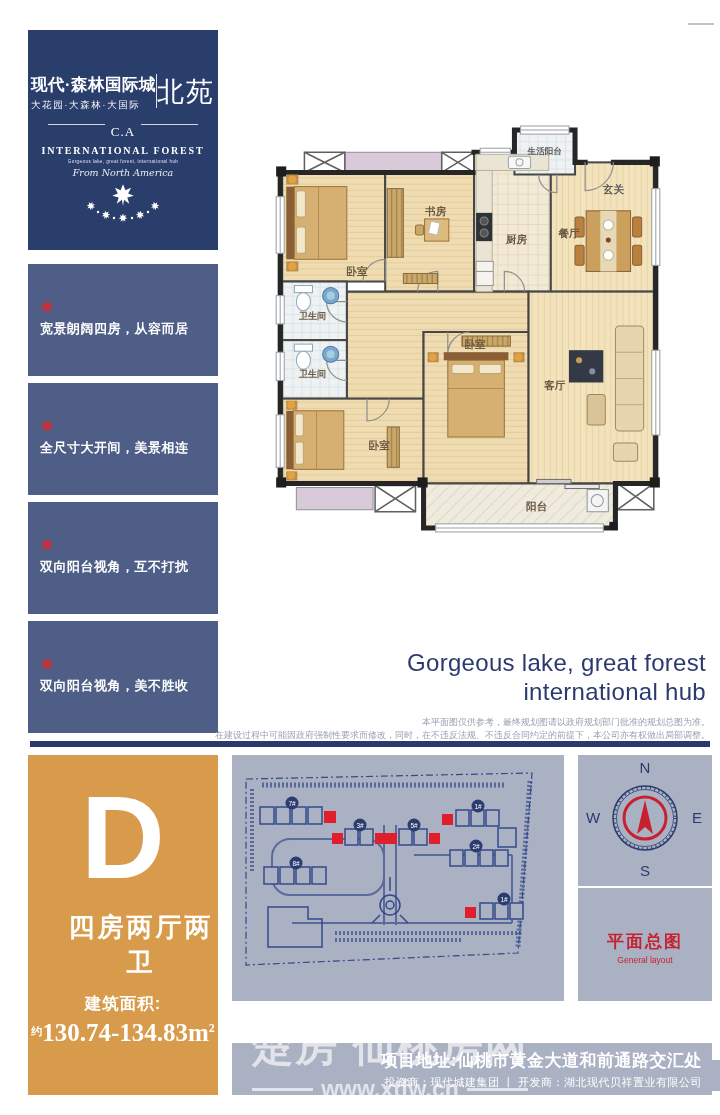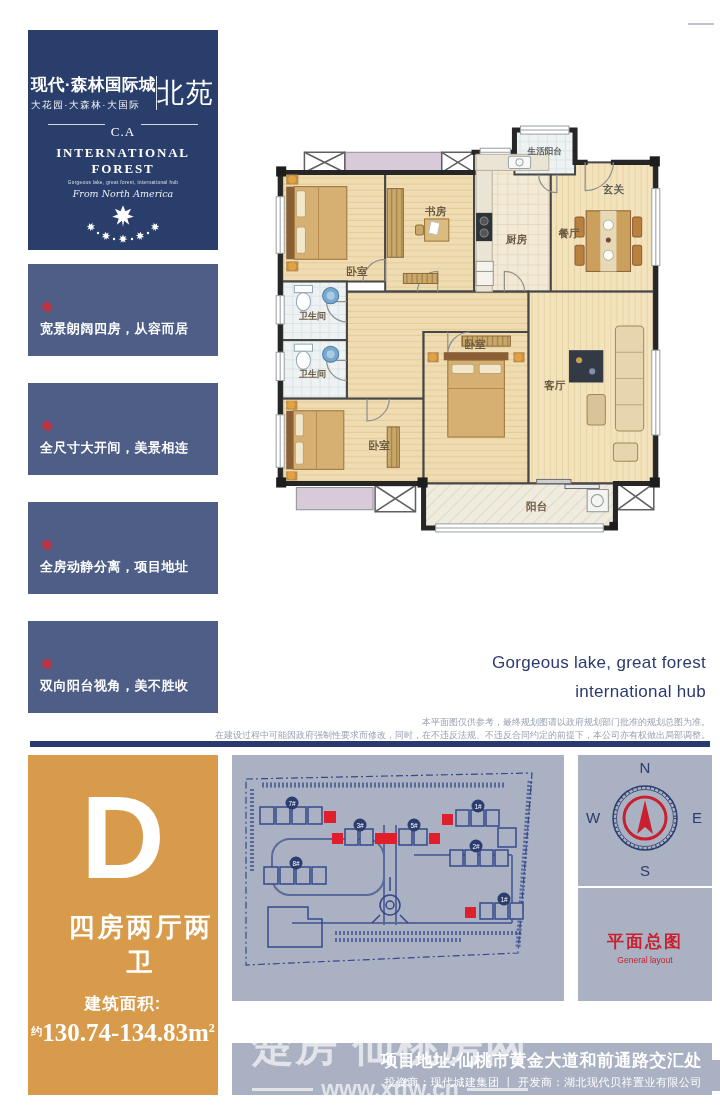--- a/index.html
+++ b/index.html
@@ -6,49 +6,49 @@
     --navy:#2a3e6c; --slate:#4e5e86; --orange:#d79b4b;
     --panel-gray:#a9b1c2; --accent-red:#c8202f; --navy-text:#2b3a6e;
   }
   *{margin:0;padding:0;box-sizing:border-box;}
   html,body{background:#e8e8e8;}
   body{font-family:"Liberation Sans",sans-serif;}
   .page{position:relative;width:720px;height:1115px;background:#ffffff;margin:0 auto;overflow:hidden;}
 
   
   .logo-box{position:absolute;left:28px;top:30px;width:190px;height:220px;background:var(--navy);color:#fff;text-align:center;padding-top:44px;}
-  .brand-row{display:flex;align-items:center;justify-content:center;}
+  .brand-row{display:flex;justify-content:center;}
   .brand-cn{text-align:left;}
   .brand-title{font-size:16.5px;font-weight:bold;letter-spacing:.5px;}
   .brand-sub{font-size:9.5px;letter-spacing:1.6px;margin-top:3px;opacity:.95;}
   .brand-divider{width:1px;height:34px;background:rgba(255,255,255,.85);}
   .brand-mark{font-family:"Liberation Serif",serif;font-size:27px;letter-spacing:2px;}
   .ca-row{display:flex;gap:6px;margin:12px 20px 0 20px;}
   .ca-row .rule{flex:1;height:1px;background:rgba(255,255,255,.8);}
   .ca-text{font-family:"Liberation Serif",serif;font-size:13px;letter-spacing:1px;}
-  .brand-en{font-family:"Liberation Serif",serif;font-size:13px;font-weight:bold;letter-spacing:1.8px;margin-top:5px;}
+  .brand-en{font-family:"Liberation Serif",serif;font-size:10px;font-weight:bold;letter-spacing:1.8px;margin-top:5px;}
   .brand-en-tag{font-size:4.6px;letter-spacing:.4px;margin-top:3px;opacity:.85;}
   .brand-script{font-family:"DejaVu Serif",serif;font-style:italic;font-size:9.5px;margin-top:3px;opacity:.9;}
   .ornament{margin-top:4px;}
 
   
-  .feature-box{position:absolute;left:28px;width:190px;height:92px;background:var(--slate);color:#fff;padding:36px 26px 0 12px;}
+  .feature-box{position:absolute;left:28px;width:190px;height:112px;background:var(--slate);color:#fff;padding:36px 26px 0 12px;}
   .feature-box .leaf{display:block;margin-bottom:6px;}
   .feature-text{font-size:13px;font-weight:bold;letter-spacing:.5px;}
   .fb1{top:264px;} .fb2{top:383px;} .fb3{top:502px;} .fb4{top:621px;}
 
   
   .floorplan{position:absolute;left:266px;top:124px;width:404px;height:414px;}
   .floorplan svg{width:100%;height:100%;}
   .fp-label{font-family:"Liberation Sans",sans-serif;}
 
   .corner-mark{position:absolute;left:688px;top:23px;width:26px;height:2px;background:#c0c5cd;}
 
   
-  .headline{position:absolute;left:306px;top:648px;width:400px;text-align:right;color:var(--navy-text);font-size:17px;line-height:29px;letter-spacing:.3px;}
+  .headline{position:absolute;left:306px;top:648px;width:400px;text-align:right;color:var(--navy-text);font-size:24px;line-height:29px;letter-spacing:.3px;}
   .disclaimer{position:absolute;left:210px;top:716px;width:500px;text-align:right;color:#98a0b2;font-size:9px;line-height:13px;}
   .navy-bar{position:absolute;left:30px;top:741px;width:680px;height:6px;background:var(--navy-text);}
 
   
   .unit-box{position:absolute;left:28px;top:755px;width:190px;height:340px;background:var(--orange);color:#fff;text-align:center;}
   .unit-letter{font-size:116px;font-weight:bold;line-height:1.2;margin-top:14px;}
   .unit-layout{font-size:26px;font-weight:bold;letter-spacing:3px;margin-top:2px;padding-left:36px;}
   .unit-area-label{font-size:16.5px;font-weight:bold;letter-spacing:1px;margin-top:13px;}
   .unit-area{font-family:"Liberation Serif",serif;font-size:25px;font-weight:bold;margin-top:4px;}
   .unit-area .approx{font-size:11px;vertical-align:6px;font-family:"Liberation Sans",sans-serif;}
@@ -131,21 +131,21 @@
     <div class="feature-box fb2">
       <svg class="leaf" width="14" height="14" viewBox="-8 -8 16 16">
           <path d="M0,-8 L1.8,-3.6 L6,-5.4 L3.8,-1.2 L8,0.6 L3.2,1.8 L4.6,6.4 L0.8,3.6 L0,8 L-0.8,3.6 L-4.6,6.4 L-3.2,1.8 L-8,0.6 L-3.8,-1.2 L-6,-5.4 L-1.8,-3.6 Z" fill="#c4303c" transform="rotate(-18)"></path>
         </svg>
       <div class="feature-text">全尺寸大开间，美景相连</div>
     </div>
     <div class="feature-box fb3">
       <svg class="leaf" width="14" height="14" viewBox="-8 -8 16 16">
           <path d="M0,-8 L1.8,-3.6 L6,-5.4 L3.8,-1.2 L8,0.6 L3.2,1.8 L4.6,6.4 L0.8,3.6 L0,8 L-0.8,3.6 L-4.6,6.4 L-3.2,1.8 L-8,0.6 L-3.8,-1.2 L-6,-5.4 L-1.8,-3.6 Z" fill="#c4303c" transform="rotate(-18)"></path>
         </svg>
-      <div class="feature-text">全房动静分离，项目地址</div>
+      <div class="feature-text">双向阳台视角，互不打扰</div>
     </div>
     <div class="feature-box fb4">
       <svg class="leaf" width="14" height="14" viewBox="-8 -8 16 16">
           <path d="M0,-8 L1.8,-3.6 L6,-5.4 L3.8,-1.2 L8,0.6 L3.2,1.8 L4.6,6.4 L0.8,3.6 L0,8 L-0.8,3.6 L-4.6,6.4 L-3.2,1.8 L-8,0.6 L-3.8,-1.2 L-6,-5.4 L-1.8,-3.6 Z" fill="#c4303c" transform="rotate(-18)"></path>
         </svg>
       <div class="feature-text">双向阳台视角，美不胜收</div>
     </div>
   </section>
 
   <figure class="floorplan">

